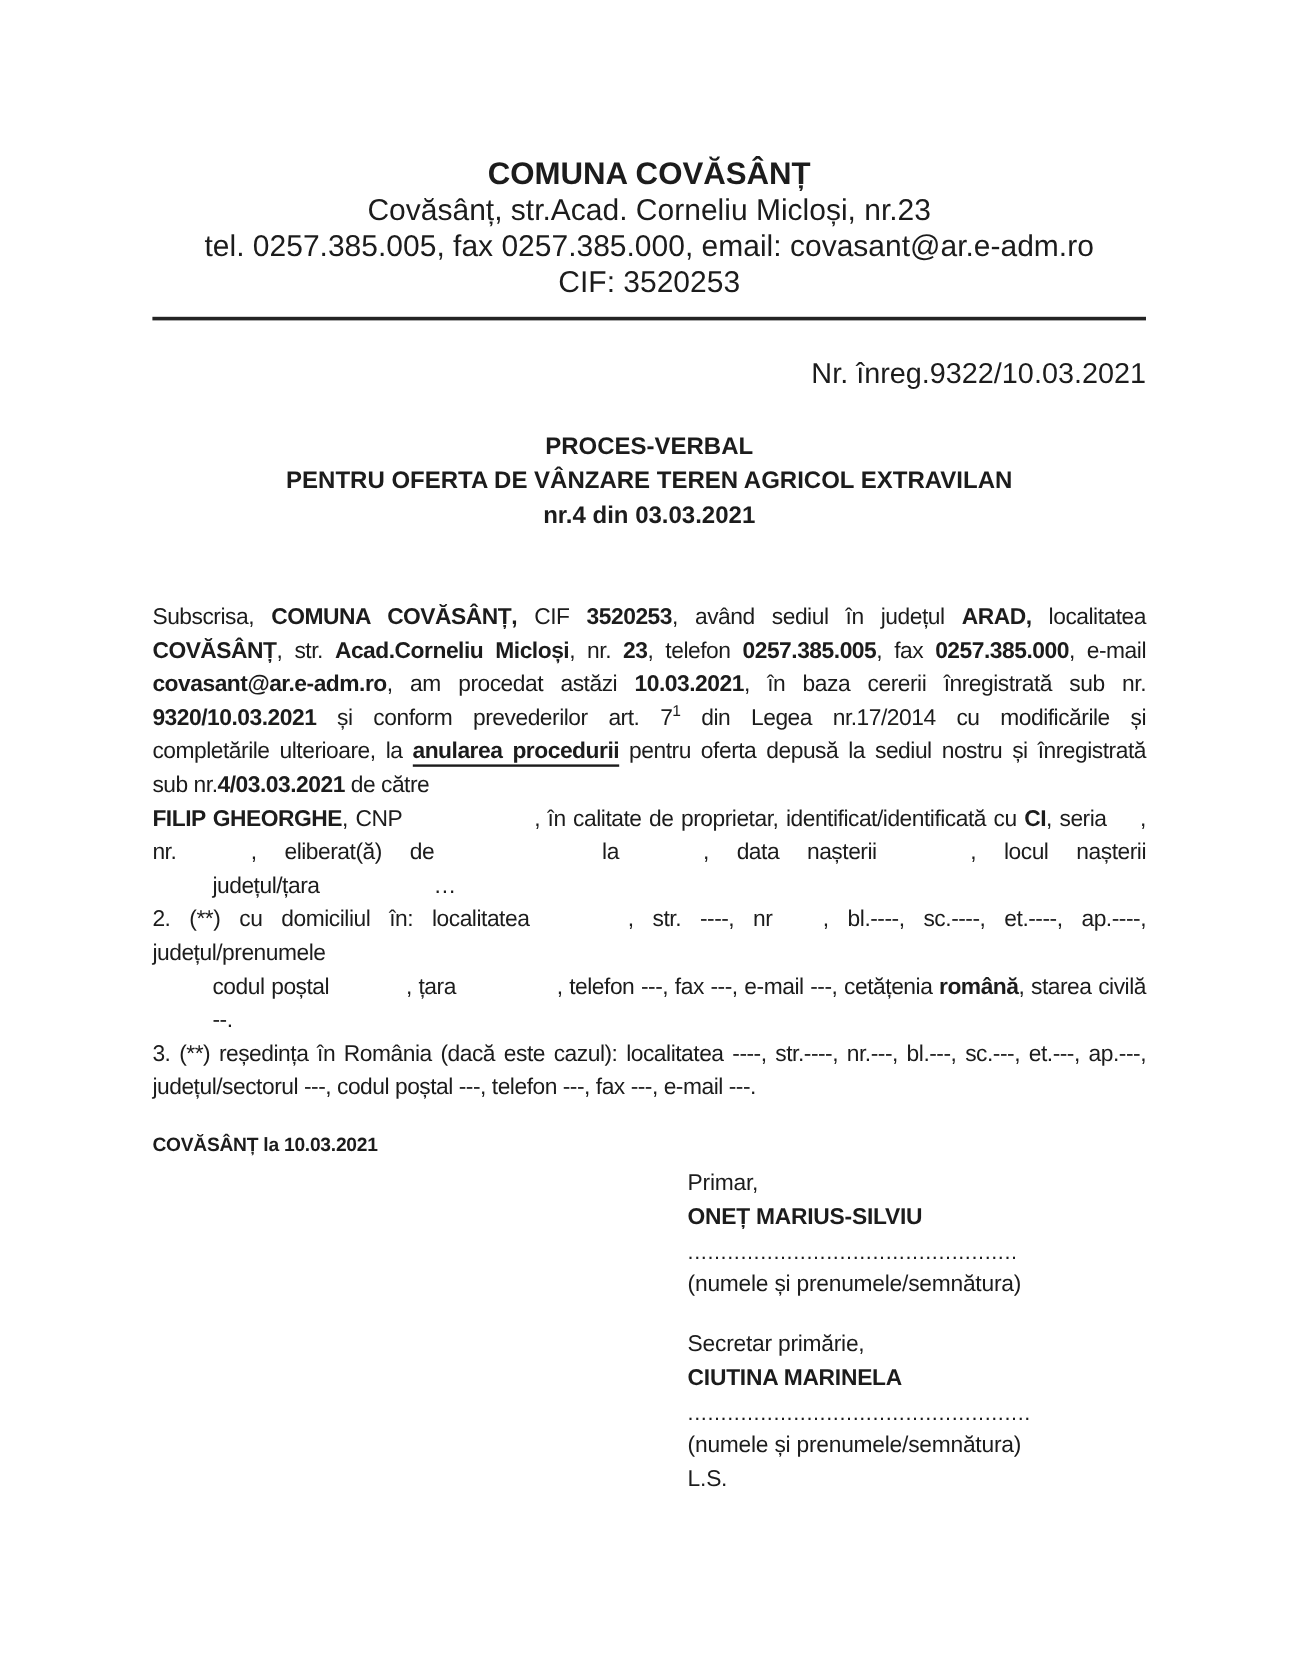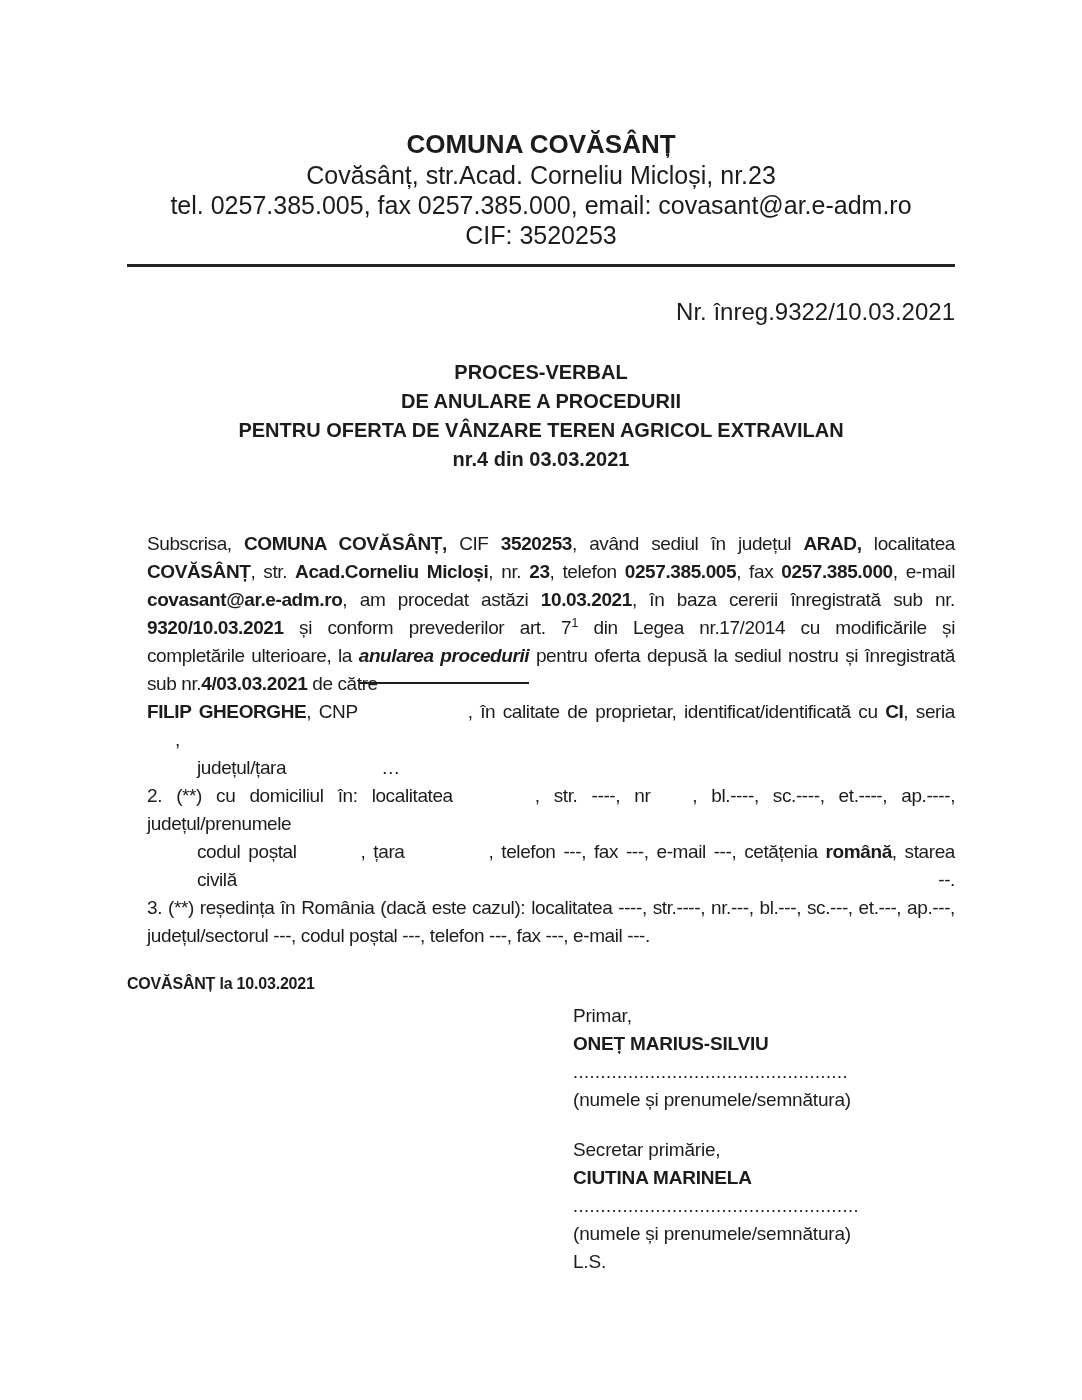--- a/index.html
+++ b/index.html
@@ -8,35 +8,35 @@
     width: 1082px;
     height: 1400px;
     background: #ffffff;
     color: #1c1c1c;
     font-family: "Liberation Sans", "DejaVu Sans", sans-serif;
     box-sizing: border-box;
     padding: 128px 127px 0 127px;
     overflow: hidden;
   }
   .b { font-weight: bold; }
-  .u { border-bottom: 2px solid currentColor; padding-bottom: 16px; font-style: italic; }
+  .u { border-bottom: 2px solid currentColor; padding-bottom: 0px; }
 
   
   .org-name { font-size: 26px; line-height: 32px; font-weight: bold; text-align: center; letter-spacing: 0px; }
   .hdr-line { font-size: 25px; line-height: 30px; text-align: center; }
   .sep-line { border-bottom: 3px solid #242424; height: 0; margin-top: 14px; }
 
   .reg-no { font-size: 24px; line-height: 29px; text-align: right; margin-top: 30px; }
 
   
   .title-block { margin-top: 32px; text-align: center; font-weight: bold; font-size: 20px; line-height: 29px; }
 
   
   .doc-body { margin-top: 56px; font-size: 19px; line-height: 28px; letter-spacing: -0.4px; }
-  .line { min-height: 28px; margin-left: 20px; }
+  .line { min-height: 28px; }
   .jline { text-align: justify; text-align-last: justify; }
   .lline { text-align: left; }
   .ind { padding-left: 50px; }
   .gap { display: inline-block; height: 2px; }
   sup { font-size: 13px; line-height: 0; }
 
   .place-date { margin-top: 20px; font-weight: bold; font-size: 16px; letter-spacing: -0.2px; line-height: 28px; }
 
   
   .sig-block { margin-left: 446px; margin-top: 4px; font-size: 19px; line-height: 28px; letter-spacing: -0.2px; }
@@ -53,41 +53,41 @@
     <div class="hdr-line">Covăsânț, str.Acad. Corneliu Micloși, nr.23</div>
     <div class="hdr-line">tel. 0257.385.005, fax 0257.385.000, email: covasant@ar.e-adm.ro</div>
     <div class="hdr-line">CIF: 3520253</div>
     <div class="sep-line"></div>
   </div>
 
   <div class="reg-no">Nr. înreg.9322/10.03.2021</div>
 
   <div class="title-block">
     <div>PROCES-VERBAL</div>
-    <div>DE ANULARE A PROCEDURII</div>
     <div>PENTRU OFERTA DE VÂNZARE TEREN AGRICOL EXTRAVILAN</div>
     <div>nr.4 din 03.03.2021</div>
   </div>
 
   <div class="doc-body">
 
     <div class="line jline"><span>Subscrisa, </span><span class="b">COMUNA COVĂSÂNȚ,</span><span> CIF </span><span class="b">3520253</span><span>, având sediul în județul </span><span class="b">ARAD,</span><span> localitatea</span></div>
 
     <div class="line jline"><span class="b">COVĂSÂNȚ</span><span>, str. </span><span class="b">Acad.Corneliu Micloși</span><span>, nr. </span><span class="b">23</span><span>, telefon </span><span class="b">0257.385.005</span><span>, fax </span><span class="b">0257.385.000</span><span>, e-mail</span></div>
 
     <div class="line jline"><span class="b">covasant@ar.e-adm.ro</span><span>, am procedat astăzi </span><span class="b">10.03.2021</span><span>, în baza cererii înregistrată sub nr.</span></div>
 
     <div class="line jline"><span class="b">9320/10.03.2021</span><span> și conform prevederilor art. 7</span><sup>1</sup><span> din Legea nr.17/2014 cu modificările și</span></div>
 
     <div class="line jline"><span>completările ulterioare,  la </span><span class="b u">anularea procedurii</span><span> pentru oferta depusă la sediul nostru și înregistrată</span></div>
 
     <div class="line lline"><span>sub nr.</span><span class="b">4/03.03.2021</span><span> de către</span></div>
 
     <div class="line jline"><span class="b">FILIP GHEORGHE</span><span>, CNP</span><span class="gap" style="width:110px"></span><span>, în calitate de proprietar, identificat/identificată cu </span><span class="b">CI</span><span>, seria</span><span class="gap" style="width:28px"></span><span>,</span></div>
 
+    <div class="line jline"><span>nr.</span><span class="gap" style="width:62px"></span><span>, eliberat(ă) de</span><span class="gap" style="width:140px"></span><span>la</span><span class="gap" style="width:70px"></span><span>, data nașterii</span><span class="gap" style="width:78px"></span><span>, locul nașterii</span></div>
 
     <div class="line lline ind"><span>județul/țara</span><span class="gap" style="width:95px"></span><span>…</span></div>
 
     <div class="line jline"><span>2. (**) cu domiciliul în: localitatea</span><span class="gap" style="width:82px"></span><span>, str. ----, nr</span><span class="gap" style="width:42px"></span><span>, bl.----, sc.----, et.----, ap.----, județul/prenumele</span></div>
 
     <div class="line jline ind"><span>codul poștal</span><span class="gap" style="width:64px"></span><span>, țara</span><span class="gap" style="width:84px"></span><span>, telefon ---, fax ---, e-mail ---, cetățenia </span><span class="b">română</span><span>, starea civilă --.</span></div>
 
     <div class="line jline"><span>3. (**) reședința în România (dacă este cazul): localitatea ----, str.----, nr.---, bl.---, sc.---, et.---, ap.---,</span></div>
 
     <div class="line lline"><span>județul/sectorul ---, codul poștal ---, telefon ---, fax ---, e-mail ---.</span></div>

